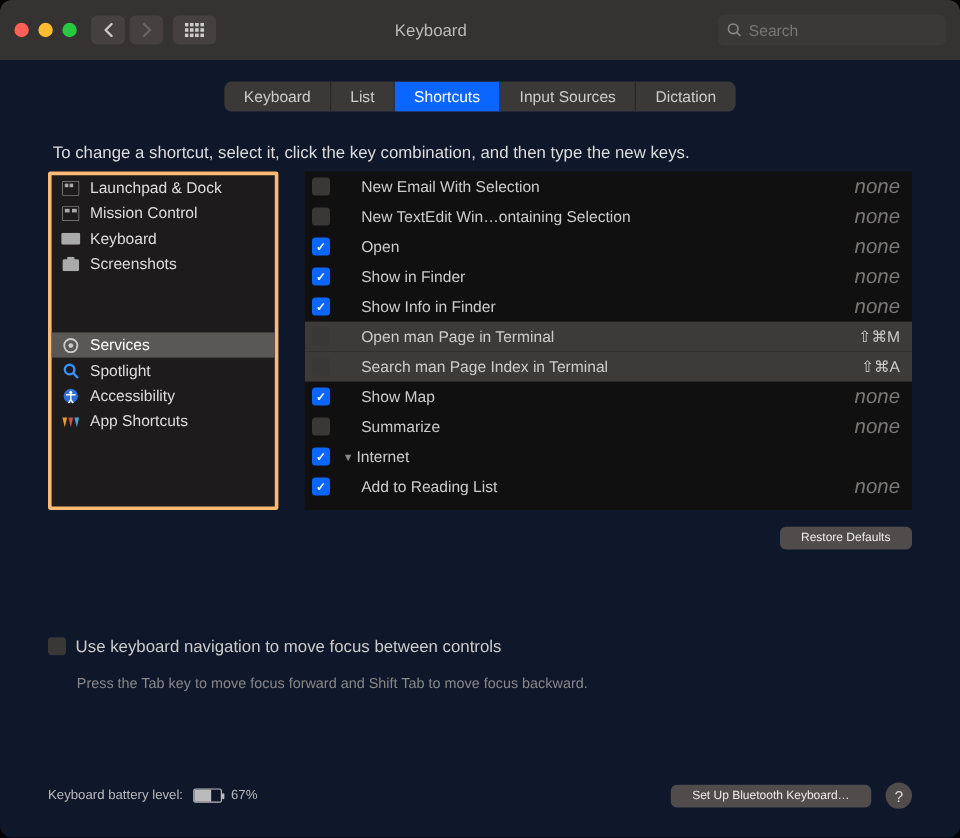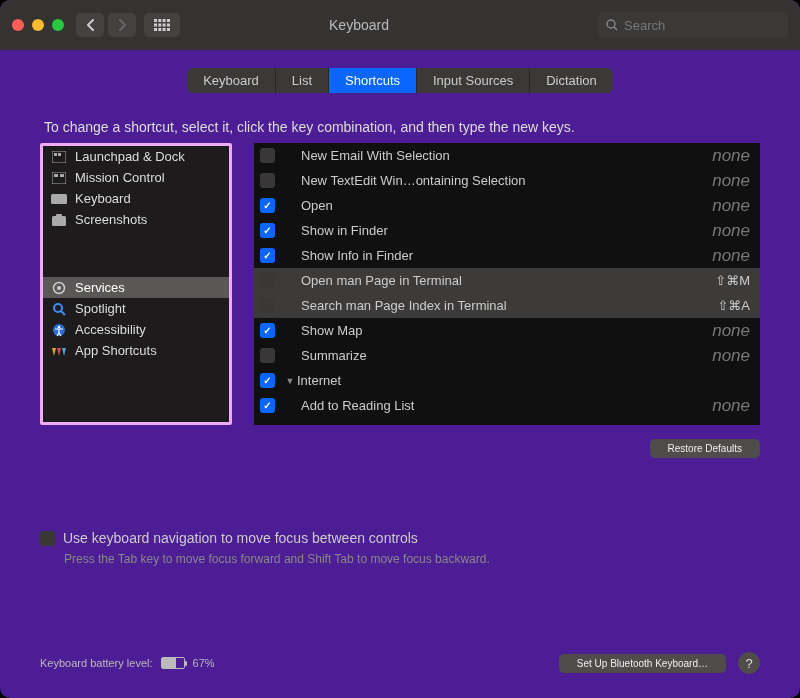--- a/index.html
+++ b/index.html
@@ -1,58 +1,58 @@
 <!DOCTYPE html>
 <html><head>
 <meta charset="utf-8">
 <style>
   * { box-sizing: border-box; margin: 0; padding: 0; }
   body { width: 800px; height: 698px; background: #000; font-family: -apple-system, "Helvetica Neue", Arial, sans-serif; font-size: 13px; color: #ccc; overflow: hidden; }
-  .window { width: 800px; height: 698px; background: #4c1d95; border-radius: 10px; overflow: hidden; position: relative; }
+  .window { width: 800px; height: 698px; background: #0f172a; border-radius: 10px; overflow: hidden; position: relative; }
   .titlebar { height: 50px; display: flex; align-items: center; padding: 0 12px; background: #353232; }
   .traffic { display: flex; gap: 8px; margin-right: 12px; }
   .dot { width: 12px; height: 12px; border-radius: 50%; }
   .dot.r { background: #ff5f57; }
   .dot.y { background: #febc2e; }
   .dot.g { background: #28c840; }
   .nav { display: flex; gap: 4px; margin-right: 8px; }
   .navbtn { width: 28px; height: 24px; background: #444140; border-radius: 5px; display: flex; align-items: center; justify-content: center; color: #999; }
   .navbtn.dis { color: #555; }
   .gridbtn { width: 36px; height: 24px; background: #444140; border-radius: 5px; display: flex; align-items: center; justify-content: center; }
   .title { flex: 1; text-align: center; color: #bbb; font-size: 14px; font-weight: 500; margin-left: -60px; }
   .search { width: 190px; height: 26px; background: #3b3938; border-radius: 5px; display: flex; align-items: center; padding: 0 8px; color: #777; gap: 6px; }
   .body { padding: 18px 40px 0 40px; height: calc(100% - 50px); position: relative; }
   .tabs { display: flex; justify-content: center; }
   .tabbar { display: flex; background: #3b3938; border-radius: 6px; overflow: hidden; }
   .tab { padding: 5px 16px; color: #ccc; font-size: 13px; border-right: 1px solid #2a2827; }
   .tab:last-child { border-right: none; }
   .tab.active { background: #0a66ff; color: #fff; }
   .instruction { margin: 26px 0 8px 4px; color: #ddd; font-size: 14px; }
   .panesrow { display: flex; gap: 22px; }
-  .sidebar { width: 192px; height: 282px; background: #1d1b1b; border: 3px solid #f0abfc; border-radius: 2px; }
+  .sidebar { width: 192px; height: 282px; background: #1d1b1b; border: 3px solid #fdba74; border-radius: 2px; }
   .cat { display: flex; align-items: center; gap: 8px; padding: 3px 8px; color: #ddd; font-size: 13px; }
   .cat.sel { background: #5a5857; color: #fff; margin-top: 47px; }
   .cat .ic { width: 16px; height: 14px; display: flex; align-items: center; justify-content: center; font-size: 12px; }
   .list { flex: 1; height: 282px; background: #111010; overflow: hidden; }
   .row { display: flex; align-items: center; height: 25px; padding: 0 8px 0 6px; color: #ccc; font-size: 13px; }
   .row.hl { background: #3d3b3a; }
   .ck { width: 15px; height: 15px; border-radius: 3px; margin-right: 10px; flex-shrink: 0; display: flex; align-items: center; justify-content: center; font-size: 10px; font-weight: bold; }
   .ck.on { background: #0a66ff; color: #fff; }
   .ck.off { background: #3a3837; }
   .disclosure { width: 10px; text-align: center; color: #888; margin-right: 2px; font-size: 9px; }
   .rowlabel { flex: 1; padding-left: 16px; overflow: hidden; text-overflow: ellipsis; white-space: nowrap; }
   .rowlabel.grp { padding-left: 0; }
   .sc { color: #ccc; font-size: 13px; padding-right: 2px; }
   .sc.none { color: #7a7877; font-size: 17px; font-style: italic; }
   .restore { display: flex; justify-content: flex-end; margin-top: 14px; }
   .btn { background: #4f4c4b; border-radius: 5px; padding: 4px 18px; color: #eee; font-size: 10px; }
   .navopt { margin-top: 72px; }
   .navline { display: flex; align-items: center; gap: 8px; color: #ccc; font-size: 14px; }
   .navck { width: 15px; height: 15px; border-radius: 3px; background: #3a3837; }
-  .navhint { color: #888; font-size: 12px; margin-top: 6px; margin-left: 24px; }
+  .navhint { color: #888; font-size: 12px; margin-top: 16px; margin-left: 24px; }
   .footer { position: absolute; bottom: 24px; left: 40px; right: 40px; display: flex; align-items: center; }
   .batwrap { display: flex; gap: 8px; color: #bbb; font-size: 11px; }
   .baticon { width: 24px; height: 12px; border: 1px solid #bbb; border-radius: 2px; position: relative; }
   .baticon::after { content: ""; position: absolute; right: -3px; top: 3px; width: 2px; height: 5px; background: #bbb; border-radius: 1px; }
   .batfill { height: 100%; width: 67%; background: #bbb; }
   .footsp { flex: 1; }
   .help { width: 22px; height: 22px; border-radius: 11px; background: #4f4c4b; color: #ddd; display: flex; align-items: center; justify-content: center; margin-left: 12px; font-size: 13px; }
   svg { display: block; }
 </style>
 </head>

